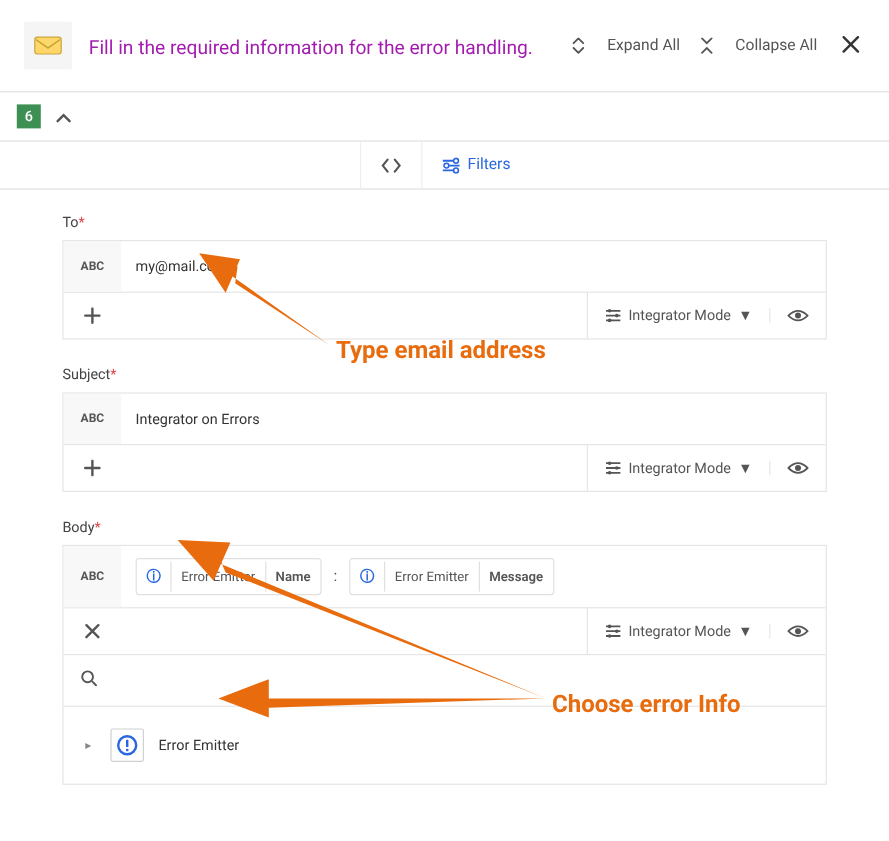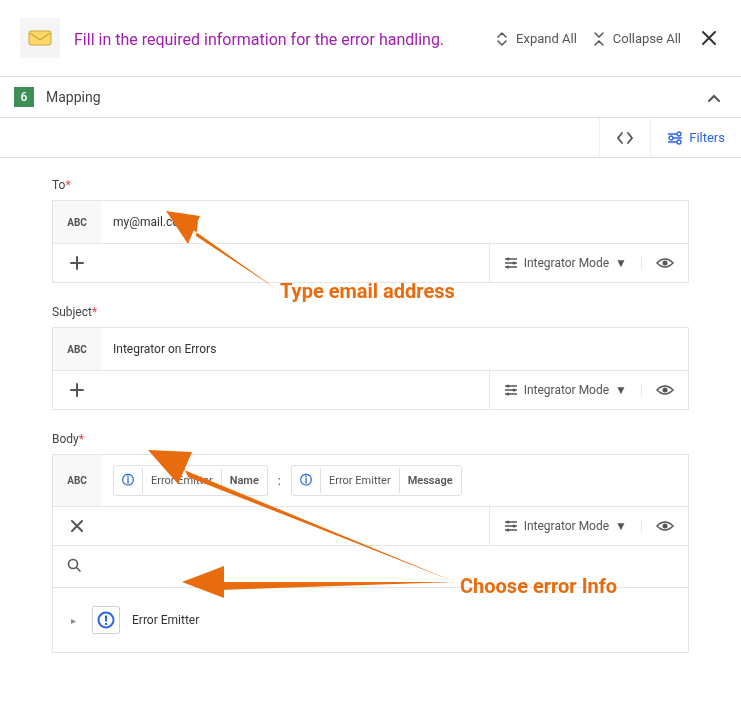--- a/index.html
+++ b/index.html
@@ -3,27 +3,27 @@
   <meta charset="utf-8">
   <style>
     * { box-sizing: border-box; margin: 0; padding: 0; }
     body { font-family: -apple-system, BlinkMacSystemFont, "Segoe UI", Roboto, sans-serif; width: 741px; height: 701px; background: #fff; color: #555; font-size: 13px; position: relative; }
     .header { display: flex; align-items: center; padding: 18px 20px; border-bottom: 1px solid #e0e0e0; gap: 14px; }
     .header-icon { width: 40px; height: 40px; background: #f5f5f5; display: flex; align-items: center; justify-content: center; border-radius: 2px; }
     .header-text { flex: 1; }
     .header-title { font-size: 18px; font-weight: 600; color: #333; }
     .header-sub { font-size: 16px; color: #a21caf; margin-top: 2px; }
     .header-actions { display: flex; align-items: center; gap: 16px; color: #555; }
-    .expcol { display: flex; align-items: flex-end; gap: 8px; cursor: pointer; font-size: 13px; }
+    .expcol { display: flex; align-items: center; gap: 18px; cursor: pointer; font-size: 13px; }
     .close-x { font-size: 22px; font-weight: 300; cursor: pointer; padding: 0 4px; }
     .section-bar { display: flex; align-items: center; padding: 10px 20px 10px 14px; border-bottom: 1px solid #e0e0e0; }
     .step-badge { width: 20px; height: 20px; background: #3e8f54; color: #fff; display: flex; align-items: center; justify-content: center; font-size: 12px; font-weight: 500; margin-right: 12px; }
     .section-title { font-size: 14px; flex: 1; color: #444; }
     .chev-up { font-size: 16px; cursor: pointer; }
-    .toolbar { display: flex; justify-content: flex-end; align-items: stretch; border-bottom: 1px solid #e0e0e0; }
+    .toolbar { display: flex; justify-content: center; align-items: stretch; border-bottom: 1px solid #e0e0e0; }
     .tool { display: flex; align-items: center; gap: 6px; padding: 12px 16px; border-left: 1px solid #eee; cursor: pointer; font-size: 13px; }
     .tool.filters { color: #2a66e0; }
     .fields { padding: 20px 52px; }
     .field-label { font-size: 12px; color: #444; margin-bottom: 8px; display: block; }
     .req-star { color: #e04848; font-size: 12px; }
     .field-block { border: 1px solid #e5e5e5; background: #fff; margin-bottom: 22px; }
     .field-row { display: flex; align-items: stretch; border-bottom: 1px solid #e5e5e5; justify-content: space-between; }
     .field-row:last-child { border-bottom: none; }
     .field-prefix { width: 48px; background: #f8f8f8; display: flex; align-items: center; justify-content: center; font-size: 10px; font-weight: 700; color: #555; }
     .field-value { flex: 1; padding: 14px 12px; font-size: 12px; color: #333; display: flex; align-items: center; gap: 8px; }
@@ -79,21 +79,20 @@
     <div class="close-x">
       <svg width="16" height="16">
           <path d="M2 2 L14 14 M14 2 L2 14" stroke="#333" stroke-width="2" stroke-linecap="round"></path>
         </svg>
     </div>
   </div>
 </div>
 
 <div class="section-bar">
   <div class="step-badge">6</div>
-  <div class="section-title">Mapping</div>
   <div class="chev-up">
     <svg width="14" height="10">
         <path d="M2 8 L7 3 L12 8" stroke="#555" stroke-width="2" fill="none" stroke-linecap="round"></path>
       </svg>
   </div>
 </div>
 
 <div class="toolbar">
   <div class="tool">
     <svg width="18" height="14">

